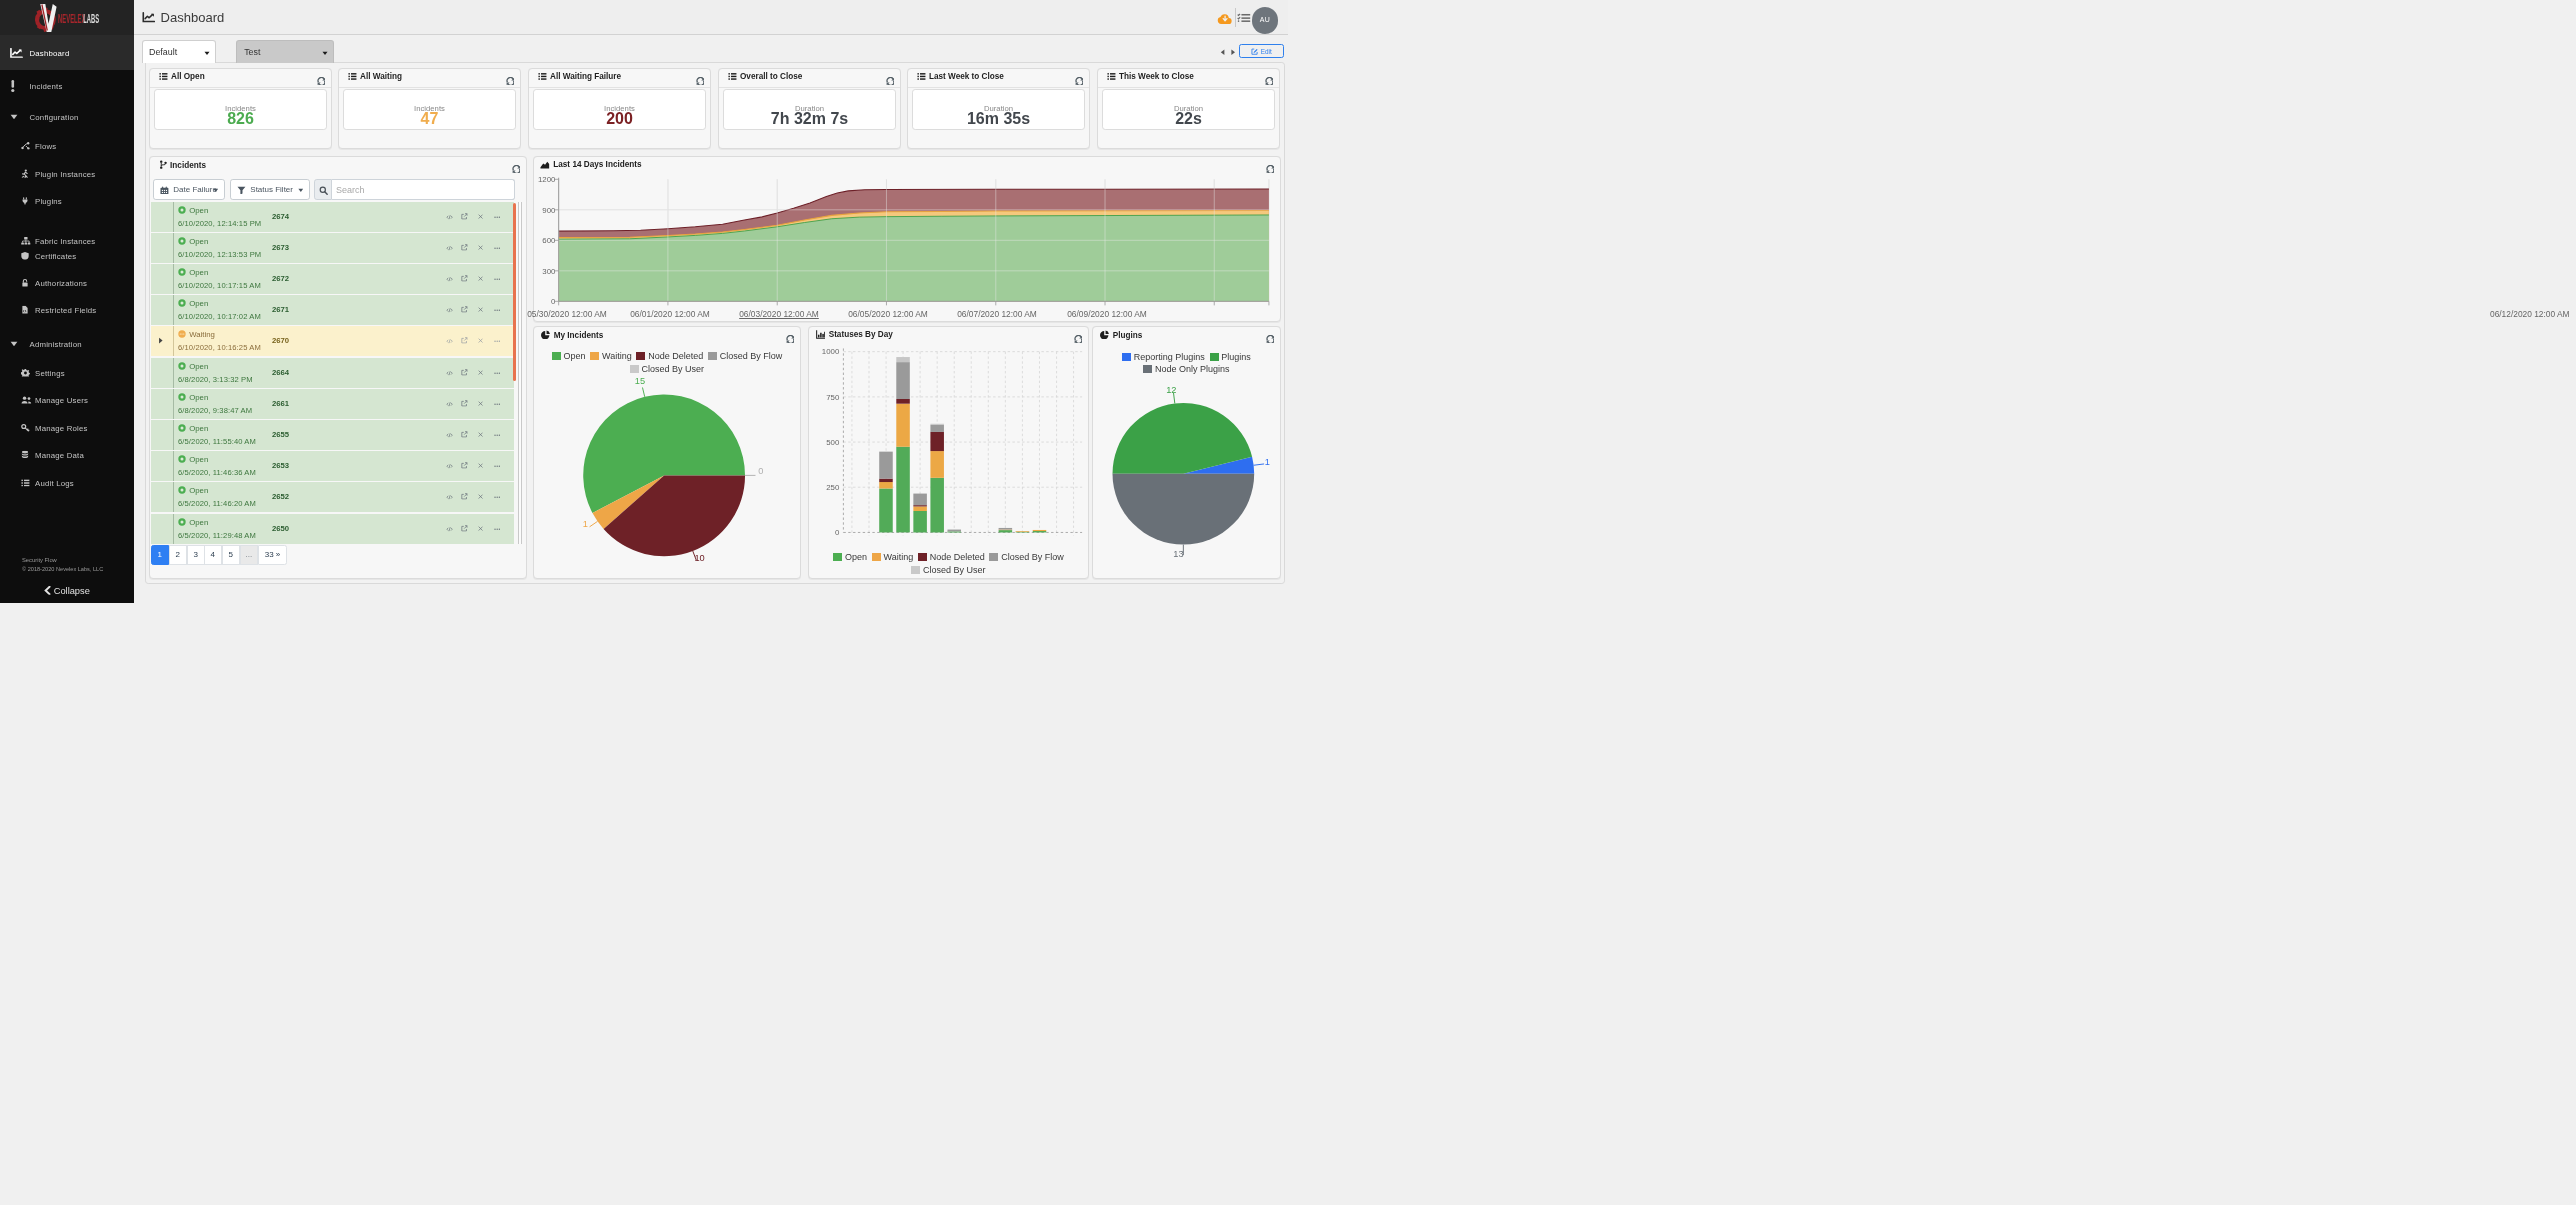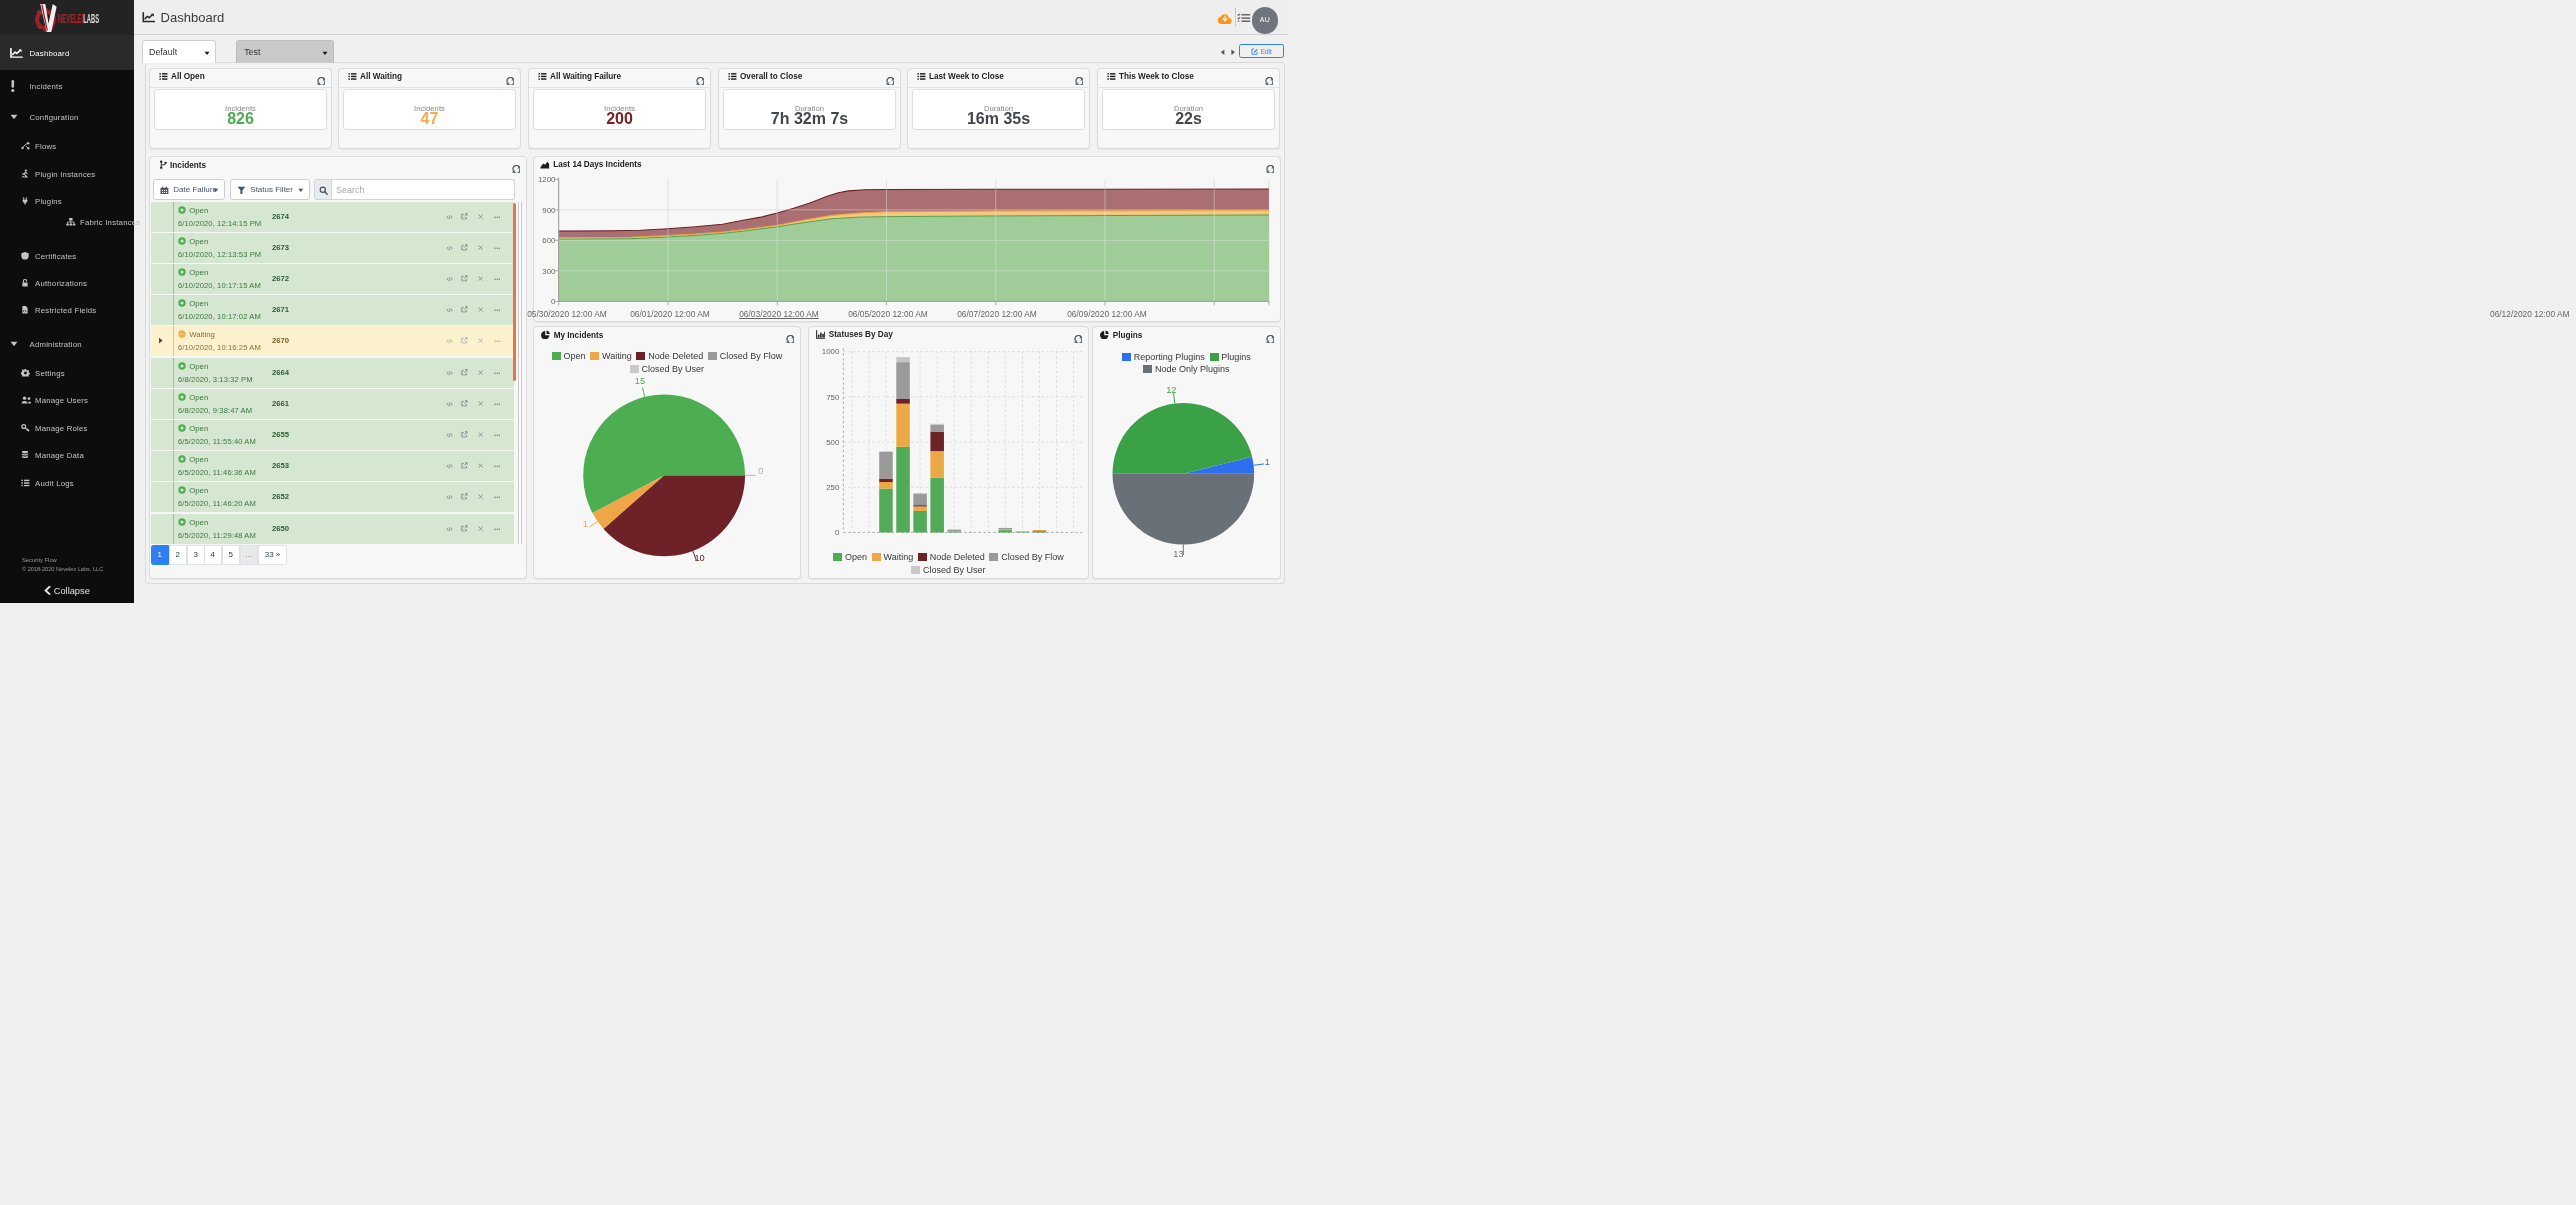--- a/index.html
+++ b/index.html
@@ -282,21 +282,21 @@
       <span class="tx">Plugin Instances</span>
     </div>
 <div class="navitem sub" style="top:187px;">
       <span class="ic">
         <svg width="8" height="8.9" style="color:#c4c4c4;" viewBox="0 0 10 11">
           <use href="#i-plug"></use>
         </svg>
       </span>
       <span class="tx">Plugins</span>
     </div>
-<div class="navitem sub" style="top:208px;margin-left:45px;">
+<div class="navitem sub" style="top:227px;">
       <span class="ic">
         <svg width="9.7" height="8.9" style="color:#c4c4c4;" viewBox="0 0 12 11">
           <use href="#i-sitemap"></use>
         </svg>
       </span>
       <span class="tx">Fabric Instances</span>
     </div>
 <div class="navitem sub" style="top:242px;">
       <span class="ic">
         <svg width="8" height="8.9" style="color:#c4c4c4;" viewBox="0 0 10 11">

